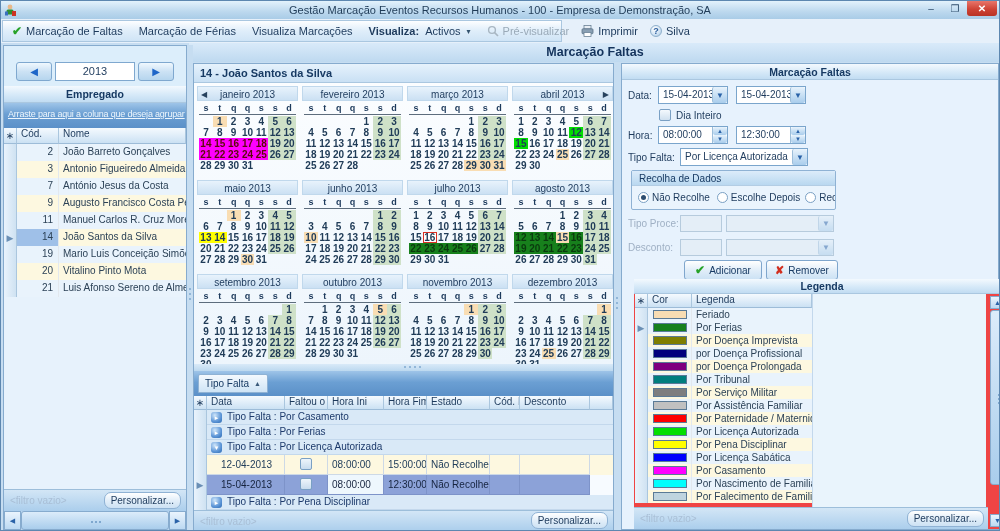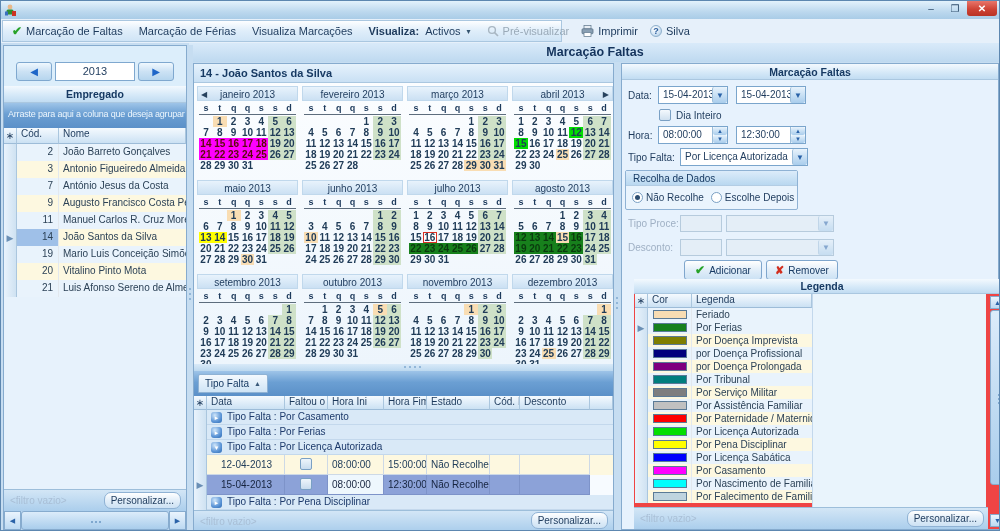--- a/index.html
+++ b/index.html
@@ -35,21 +35,21 @@
     border:1px solid #8fb0cc;color:#2a5d9c;font-size:9px;font-weight:bold;
     align-items:center;justify-content:center;}
 
   
   .bigheader{position:absolute;left:188px;top:42px;width:812px;height:19px;
     background:linear-gradient(#d9eaf9,#bed9f0);text-align:center;
     font-weight:bold;font-size:12.5px;color:#14335c;line-height:19px;}
   .phdr{height:16px;background:linear-gradient(#f3f9fe,#d6e9f8 55%,#c1dcf2);
     text-align:center;font-weight:bold;font-size:10.5px;color:#173a63;line-height:16px;
     border-bottom:1px solid #aac7e0;}
-  .groupbar{background:linear-gradient(#9ec4e8,#6b9fd3 45%,#5b90c8);color:#edf6fd;}
+  .groupbar{background:linear-gradient(#9ec4e8,#6b9fd3 45%,#5b90c8);color:#edf6fd;text-decoration:underline;}
   .filterbar{position:absolute;left:0;right:0;height:22px;
     background:linear-gradient(#d3e6f6,#abceec);border-top:1px solid #9dbeda;
     color:#a9bfd6;font-size:10px;line-height:21px;padding-left:6px;}
   .pbtn{position:absolute;top:2px;height:17px;padding:0 6px;font-size:10px;color:#1d3a5c;
     background:linear-gradient(#ffffff,#e2eef9 50%,#cde2f4);border:1px solid #8fb2d4;
     border-radius:7px;line-height:15px;}
   .gutcell{width:13px;background:linear-gradient(90deg,#e9f3fc,#cfe2f2);
     border-right:1px solid #aac6de;flex:none;display:flex;align-items:center;justify-content:center;
     color:#6a8fb5;font-size:9px;}
   .hdrcell{background:linear-gradient(#f5fafe,#dcebf8 60%,#cbe1f3);
@@ -195,20 +195,21 @@
 
 <div id="win">
 
   <div class="titlebar">
     <svg width="13" height="13" style="margin-left:3px;z-index:2" viewBox="0 0 13 13">
       <circle cx="6" cy="3" r="2.4" fill="#e8b88a"></circle>
       <rect x="2.5" y="5.5" width="7" height="5" rx="1.5" fill="#2f8f2f"></rect>
       <rect x="8" y="7" width="4" height="5" fill="#cc3322"></rect>
       <rect x="1" y="7.5" width="3" height="4" fill="#3a6fc0"></rect>
     </svg>
+    <div class="apptitle">Gestão Marcação Eventos Recursos Humanos - 100 - Empresa de Demonstração, SA</div>
     <div class="winbtns">
       <div class="wbtn">–</div>
       <div class="wbtn">❐</div>
       <div class="wbtn close">✕</div>
     </div>
   </div>
 
   <div class="toolrow">
     <div class="tbar">
       <div class="titem">
@@ -1011,21 +1012,21 @@
             <span>▼</span>
           </span>
       </div>
 
       <div class="flabel" style="left:6px;top:88px">Tipo Falta:</div>
       <div class="combo" style="left:58px;top:84px;width:128px">
         <span class="val">Por Licença Autorizada</span>
           <span class="dd">▼</span>
       </div>
 
-      <div class="groupbox" style="left:3px;top:106px;width:173px;height:40px">
+      <div class="groupbox" style="left:9px;top:106px;width:205px;height:40px">
         <div class="gbhdr">Recolha de Dados</div>
         <div class="radiorow">
           <span class="radio on"></span>
           <span>Não Recolhe</span>
           <span class="radio" style="margin-left:4px"></span>
           <span>Escolhe Depois</span>
           <span class="radio" style="margin-left:2px"></span>
           <span>Recolhe</span>
         </div>
       </div>

